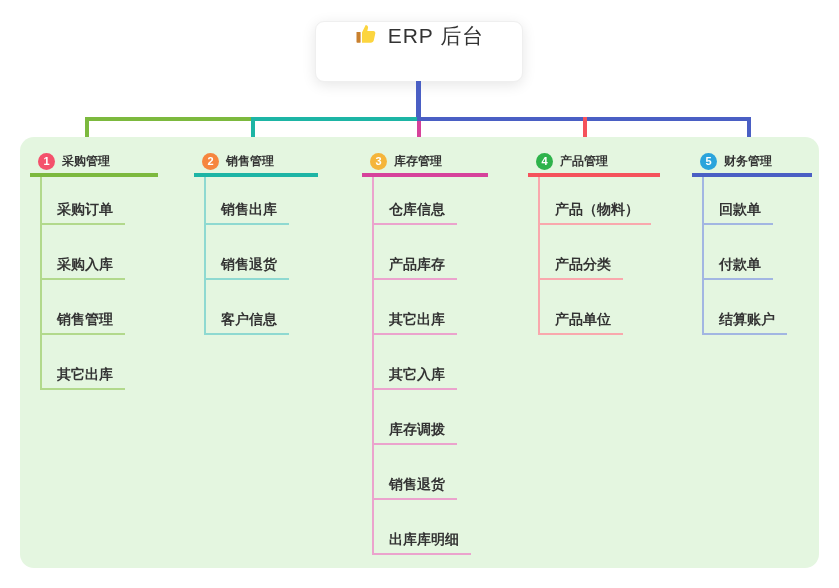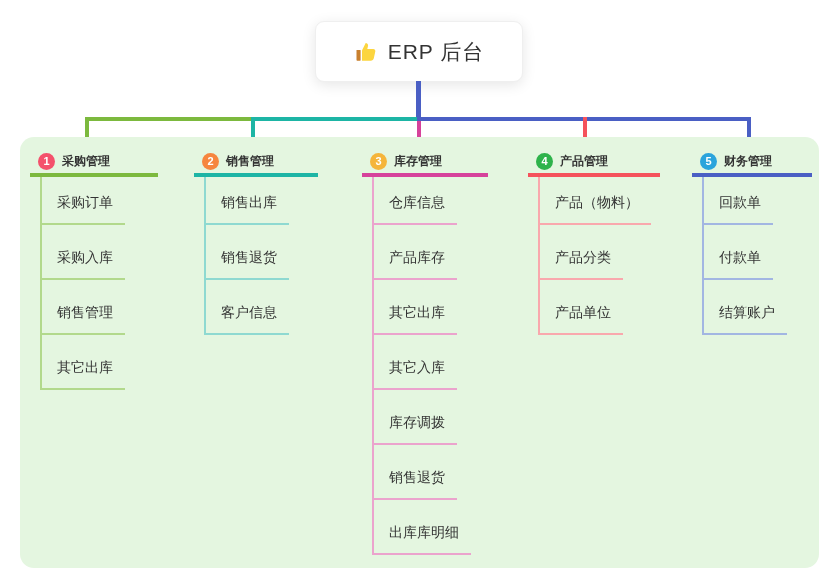--- a/index.html
+++ b/index.html
@@ -8,21 +8,21 @@
     background:#ffffff;
     font-family:"Liberation Sans","DejaVu Sans",sans-serif;
     color:var(--nodetext,#333);
   }
 
   
   .root-node {
     position:absolute; left:315px; top:21px; width:208px; height:61px;
     background:#ffffff; border:1px solid #efefef; border-radius:9px;
     box-shadow:0 3px 14px rgba(0,0,0,.10);
-    display:flex; align-items:center; justify-content:center; gap:10px;
+    display:flex; justify-content:center; gap:10px;
     box-sizing:border-box; cursor:pointer;
   }
   .root-node .label { font-size:21px; letter-spacing:1px; color:var(--nodetext,#333); }
   .thumb-icon { width:24px; height:24px; display:block; }
 
   
   .line { position:absolute; }
   .root-drop { left:416px; top:81px; width:5px; height:38px; background:var(--rootline,#4a5fc4); }
   .hseg { top:117px; height:4px; }
   .vdrop { width:4px; }
@@ -58,23 +58,23 @@
     text-align:center; font-weight:bold;
   }
 
   .children {
     margin-left:10px; border-left:2px solid var(--light);
     display:flex; flex-direction:column; align-items:flex-start;
   }
   .child {
     box-sizing:border-box; height:55px;
     display:flex; align-items:flex-end;
-    padding:0 12px 11px 15px;
+    padding:0 12px 4px 15px;
     border-bottom:2px solid var(--light);
-    white-space:nowrap; cursor:pointer;
+    white-space:nowrap; cursor:pointer;font-weight:bold;
   }
   .child:first-child { height:48px; }
   .child .label { font-size:14px; color:var(--nodetext,#333); }
 </style>
 </head>
 <body>
 
 <div class="stage">
 
   <div class="root-node">

